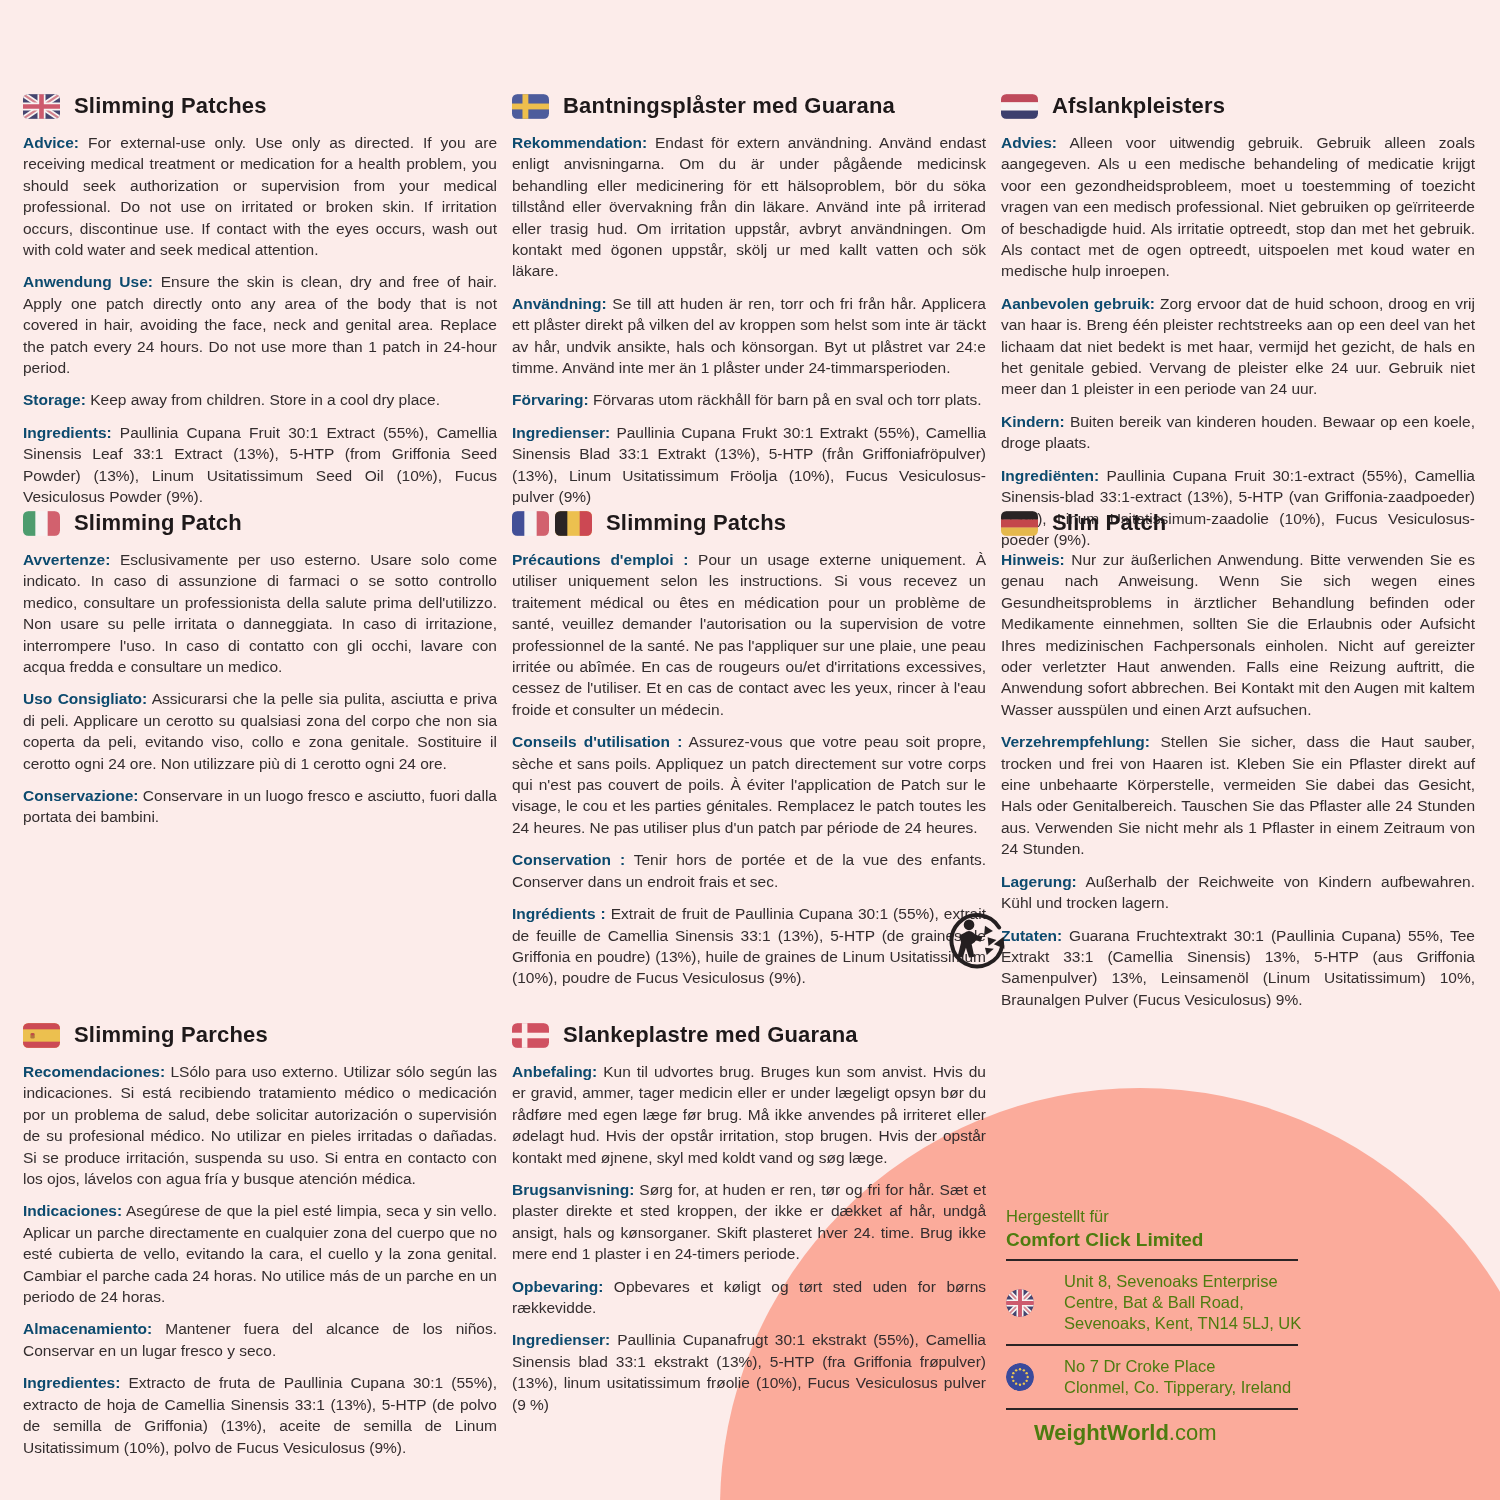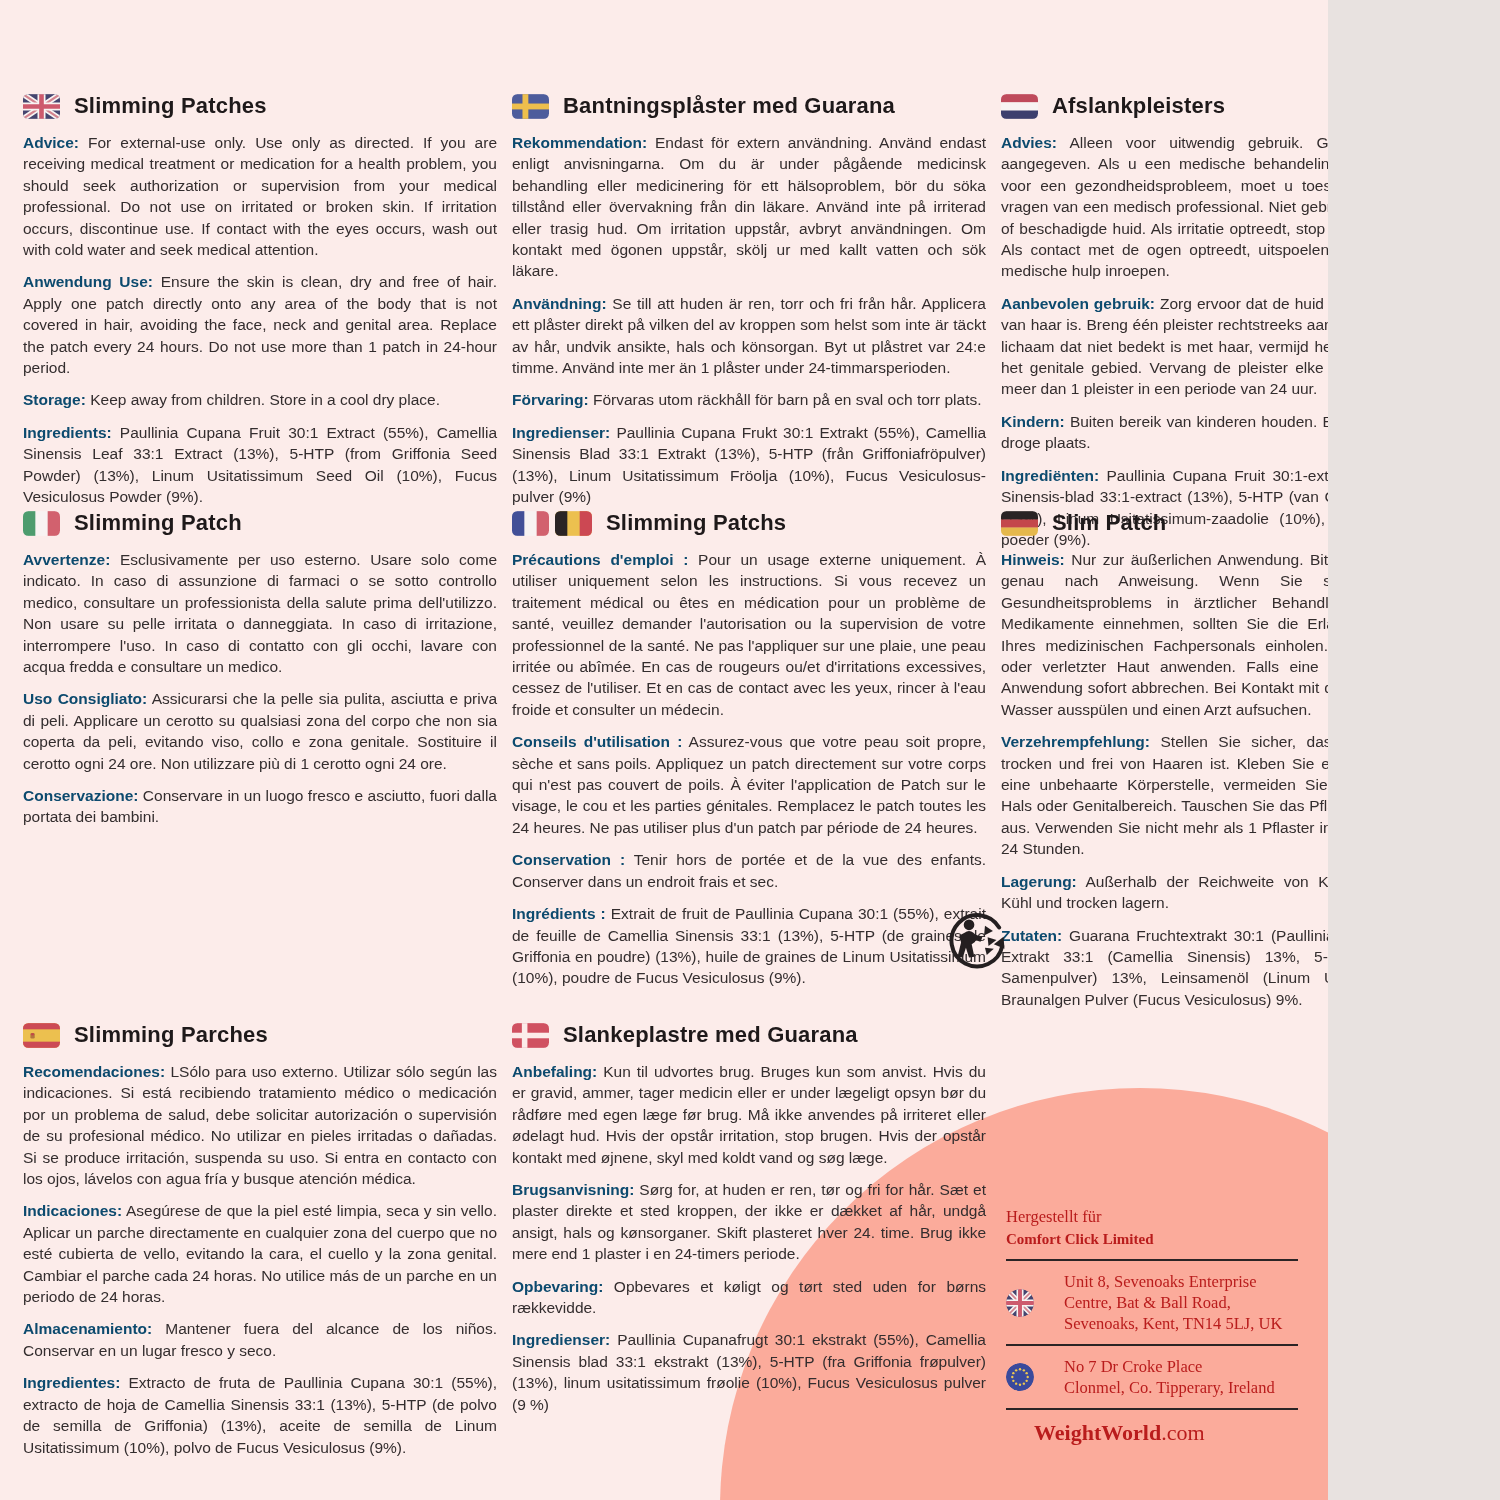--- a/index.html
+++ b/index.html
@@ -1,18 +1,18 @@
 <!DOCTYPE html>
 <html><head>
 <meta charset="utf-8">
 <style>
   html,body{margin:0;padding:0;background:#e8e2e0;}
   .page{
     position:relative;
-    width:1328px;height:1500px;
+    width:1500px;height:1500px;
     background:#fcecea;
     overflow:hidden;
     font-family:"Liberation Sans", sans-serif;
     color:#332d2e;
   }
   .circle{
     position:absolute;
     left:720px;top:1088px;width:840px;height:840px;
     border-radius:50%;
     background:#fbab9b;
@@ -45,24 +45,24 @@
   .flag{
     display:inline-block;width:37px;height:25px;
     border-radius:5.5px;overflow:hidden;flex:0 0 auto;
     line-height:0;
   }
   .flag svg{width:100%;height:100%;display:block;}
   .flag-pair{display:flex;gap:6px;}
   
   .footer{
     position:absolute;left:1006px;top:1206px;width:300px;z-index:3;
-    color:#b91c1c;font-size:16.5px;line-height:21px;font-family:Liberation Serif, serif;
+    color:#4d7c0f;font-size:16.5px;line-height:21px;
   }
   .footer .made-for{margin-bottom:2px;}
-  .footer .company{font-weight:bold;font-size:15px;margin-bottom:9px;}
+  .footer .company{font-weight:bold;font-size:19px;margin-bottom:9px;}
   .rule{border-top:2px solid #2a2425;width:292px;margin:9px 0;}
   .addr-row{display:flex;gap:30px;align-items:center;margin:10px 0;}
   .flag-round{
     display:inline-block;width:28px;height:28px;border-radius:50%;
     overflow:hidden;flex:0 0 auto;line-height:0;
   }
   .flag-round svg{width:100%;height:100%;display:block;}
   .addr-text{flex:1;}
   .website{font-size:22px;margin-top:12px;margin-left:28px;}
   .website b{font-weight:bold;}

